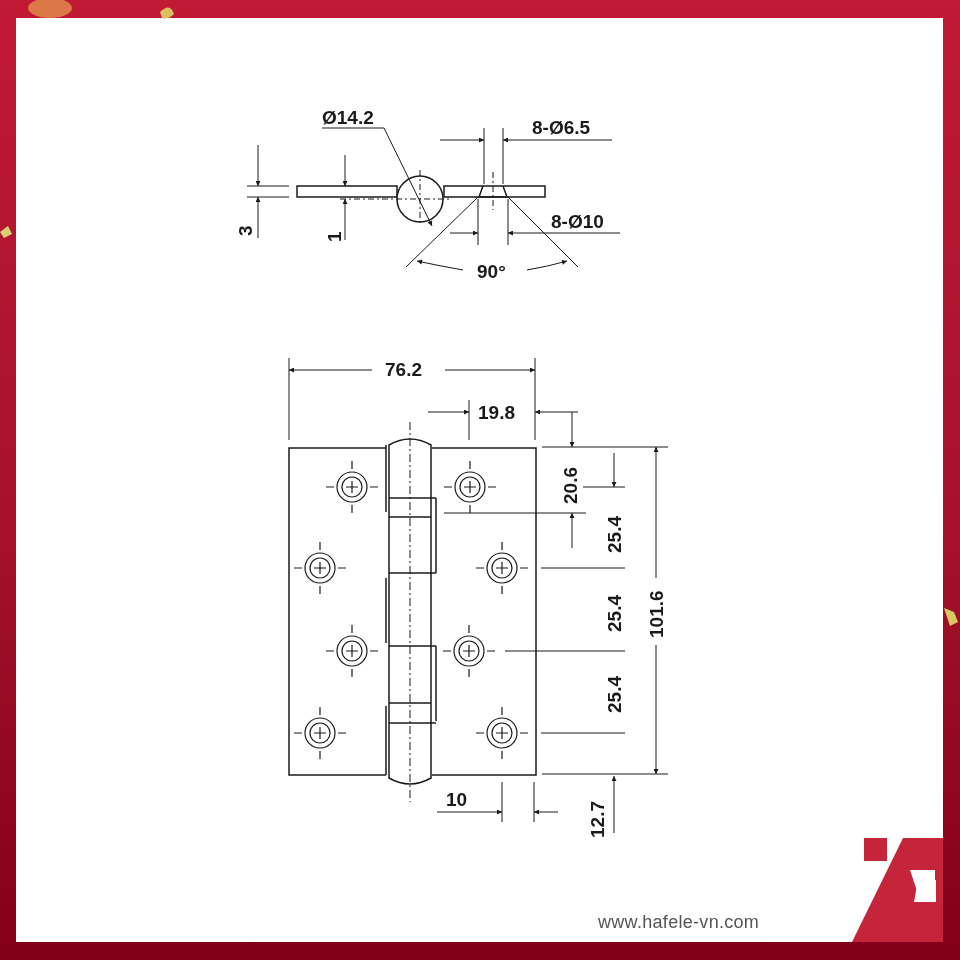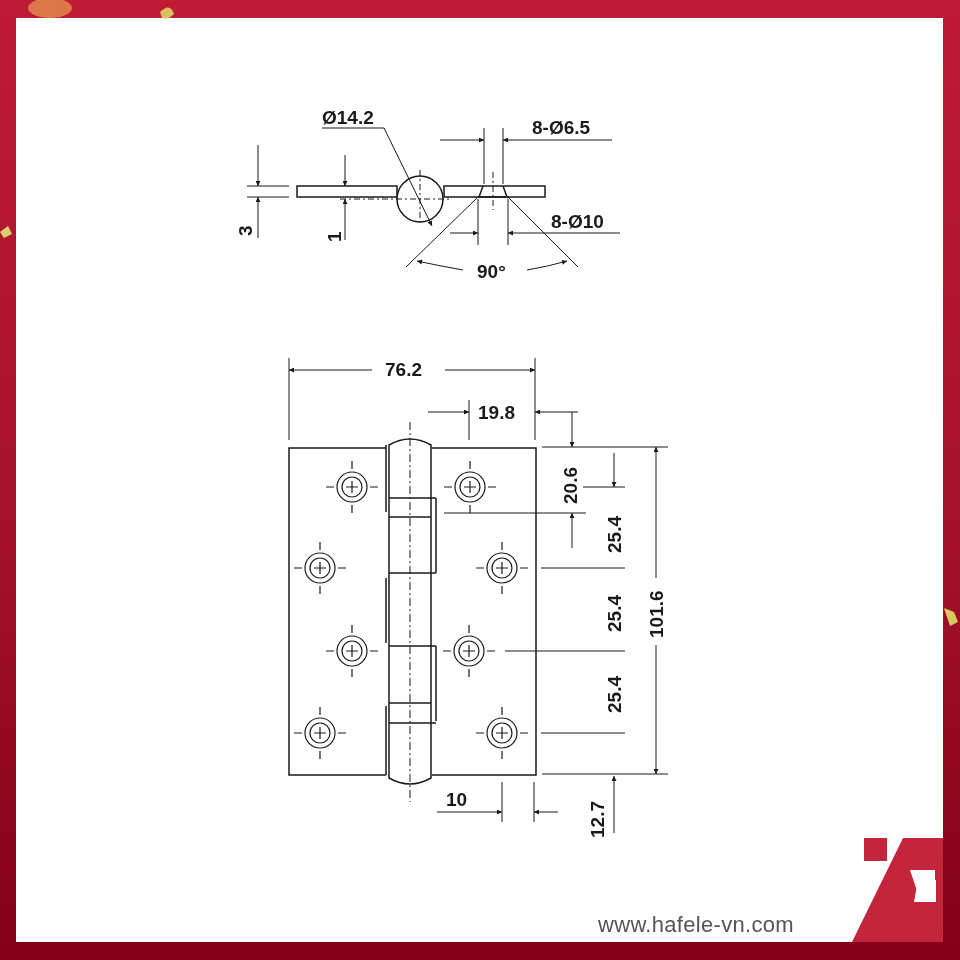--- a/index.html
+++ b/index.html
@@ -9,21 +9,21 @@
     font-family: "Liberation Sans", sans-serif;
   }
   .frame {
     position: absolute; left: 16px; top: 18px; width: 927px; height: 924px;
     background: #ffffff;
   }
   .confetti { position: absolute; }
   svg.drawing { position: absolute; left: 0; top: 0; }
   .dim { font-family: "Liberation Sans", sans-serif; font-weight: bold; font-size: 19px; fill: #1a1a1a; }
   .url {
-    position: absolute; left: 598px; top: 912px; font-size: 22px; color: #555555;
+    position: absolute; left: 598px; top: 912px; font-size: 18px; color: #555555;
     letter-spacing: 0.3px;
   }
 </style>
 </head>
 <body>
 
 <div class="frame"></div>
 
 <svg class="confetti" width="960" height="960" style="left:0;top:0;">
   <ellipse cx="50" cy="8" rx="22" ry="10" fill="#e8a050" opacity="0.7"></ellipse>

